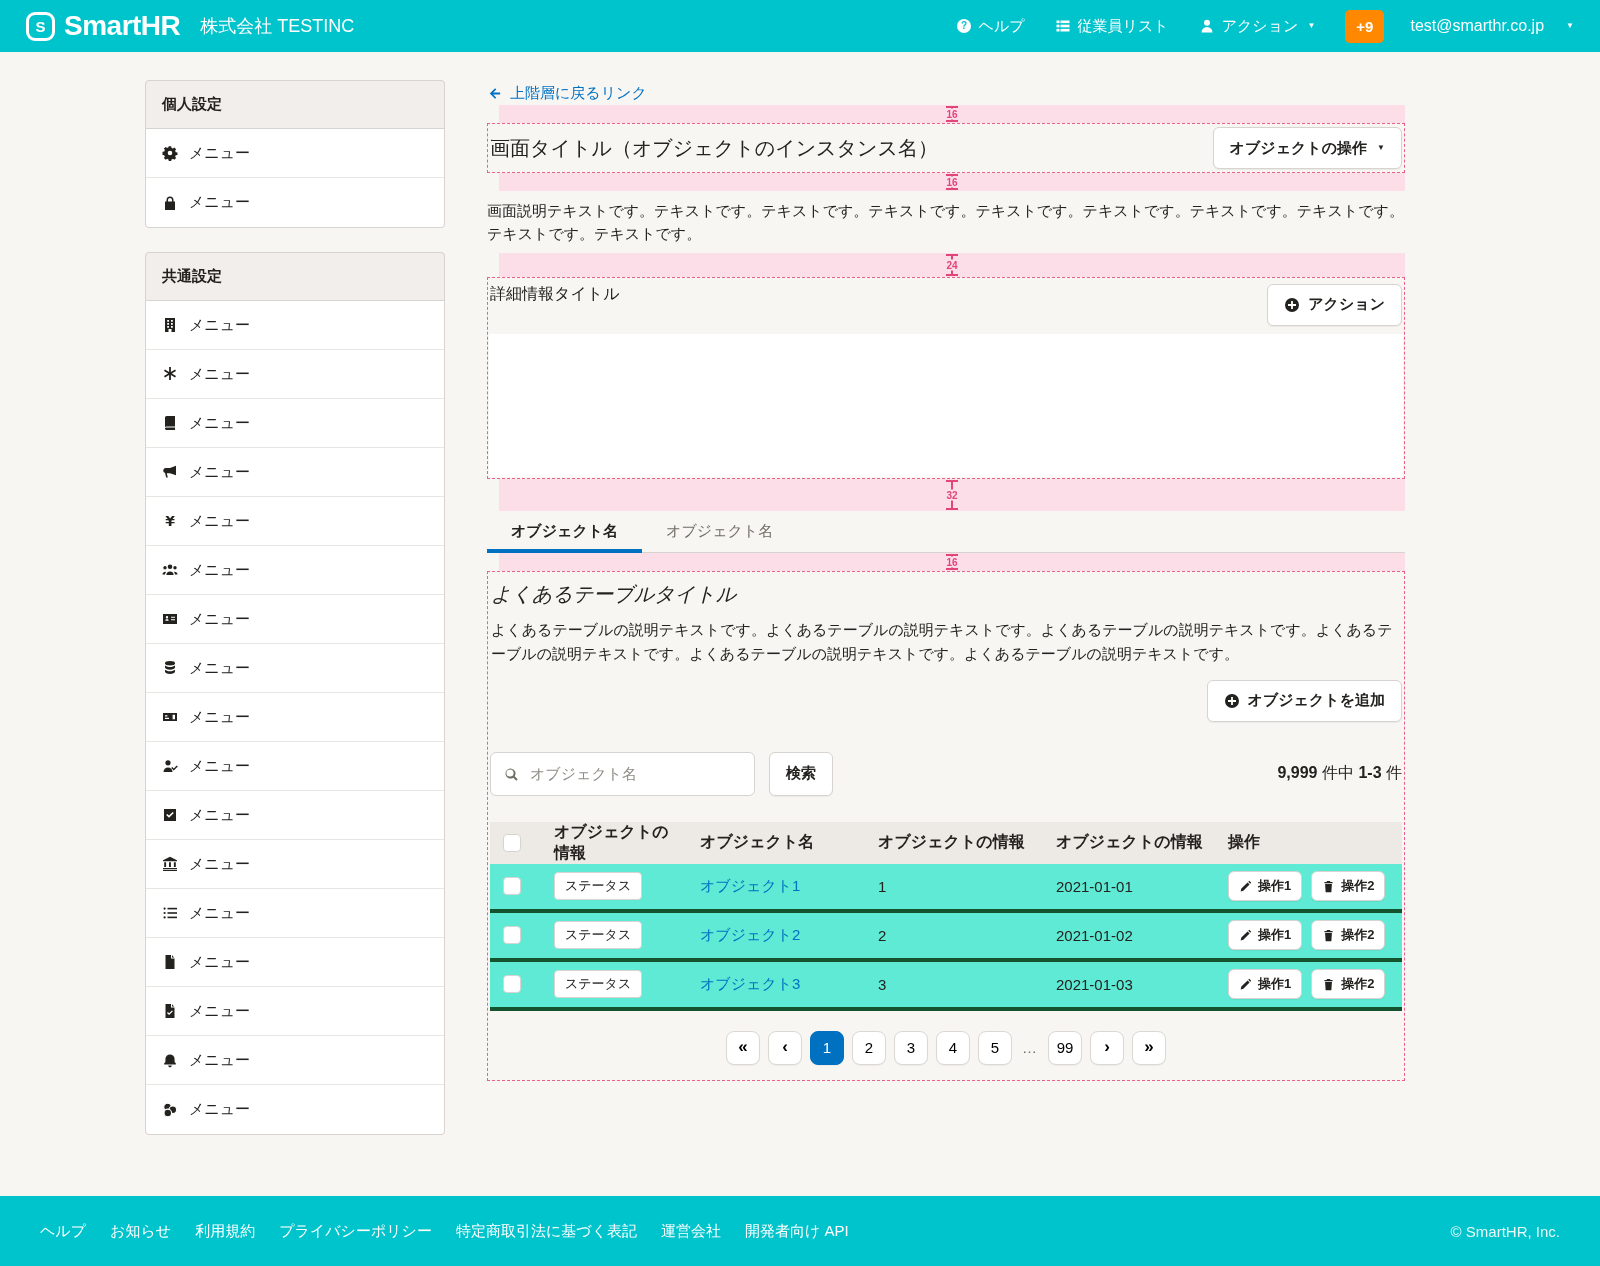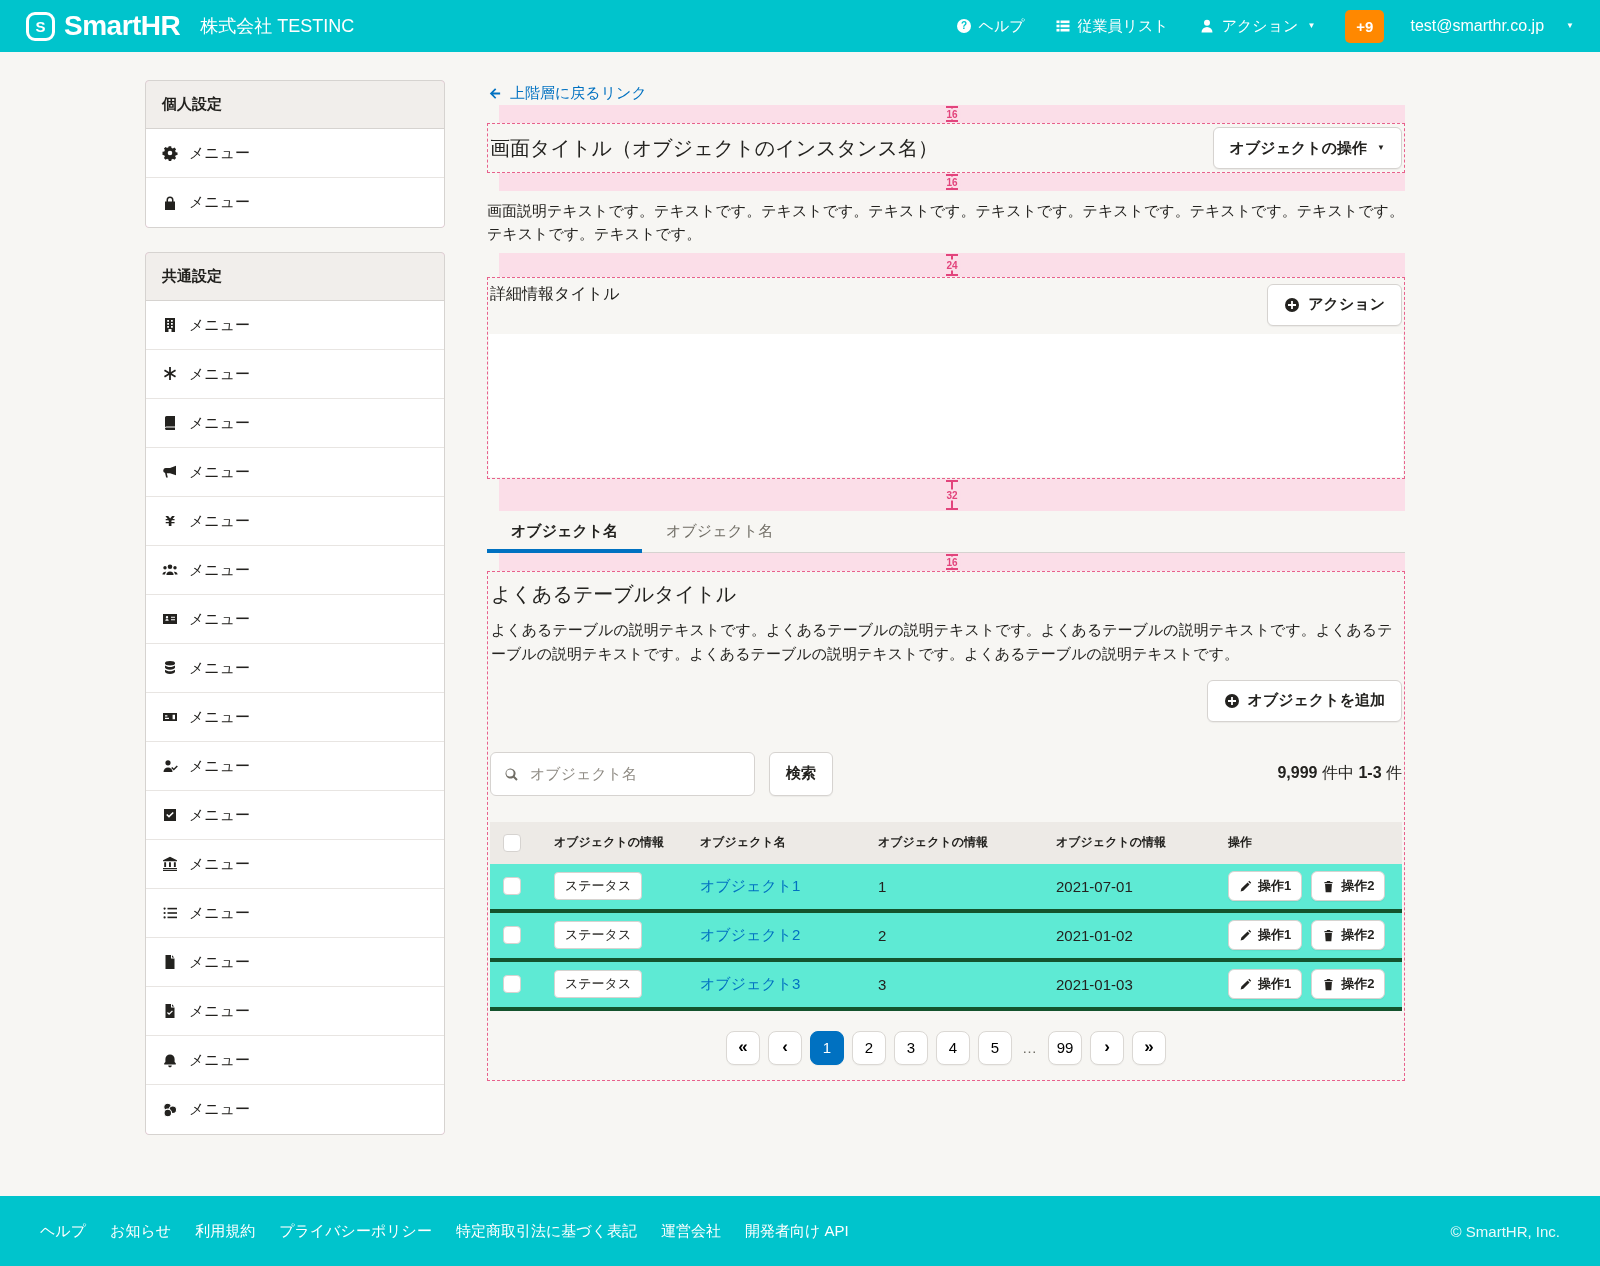--- a/index.html
+++ b/index.html
@@ -63,34 +63,34 @@
   .detail-head { display:flex; align-items:flex-start; justify-content:space-between; padding:6px 2px 0; }
   .detail-title { font-size:16px; font-weight:400; margin-top:9px; }
   .detail-body { background:#fff; height:143px; margin:8px 1px 1px; }
 
   .tabs { display:flex; border-bottom:1px solid #d6d3d0; }
   .tab { padding:11px 24px; font-size:15px; color:#706d65; position:relative; cursor:pointer; }
   .tab.active { color:#23221f; font-weight:bold; }
   .tab.active::after { content:""; position:absolute; left:0; right:0; bottom:-1px; height:4px; background:#0071c1; }
 
   .table-section { padding:9px 1px 1px; }
-  .ts-title { font-size:20px; font-weight:400; padding:0 2px; }
+  .ts-title { font-size:20px; font-weight:400; padding:0 2px;font-style:italic; }
   .ts-desc { font-size:15px; line-height:1.6; margin:10px 2px 0; }
   .add-row { display:flex; justify-content:flex-end; margin:14px 1px 0; }
   .search-row { display:flex; align-items:center; margin:30px 1px 0; }
   .search-box { display:flex; align-items:center; gap:9px; background:#fff; border:1px solid #d6d3d0; border-radius:6px; height:44px; padding:0 12px; width:265px; }
   .search-box .ic { font-size:16px; color:#706d65; }
   .search-box input { border:none; outline:none; font-size:15px; flex:1; min-width:0; font-family:inherit; color:#23221f; background:transparent; }
   .search-box input::placeholder { color:#8f8b84; }
   .search-btn { margin-left:14px; height:44px; }
   .count { margin-left:auto; font-size:16px; }
 
   .tbl { margin:26px 1px 0; }
   .tr { display:grid; grid-template-columns:56px 146px 178px 178px 172px 1fr; align-items:center; }
-  .tr.head { background:#edeae6; height:42px; font-size:12px; font-weight:bold; }
+  .tr.head { background:#edeae6; height:42px; font-size:16px; font-weight:bold; }
   .tr.row { background:#5eead4; height:49px; border-bottom:4px solid #14532d; font-size:15px; }
   .td { padding:0 8px; }
   .td.first { padding-left:13px; }
   .cbx { width:18px; height:18px; background:#fff; border:1px solid #d6d3d0; border-radius:4px; display:block; cursor:pointer; }
   .chip { display:inline-block; border:1px solid #d6d3d0; border-radius:4px; background:#fff; padding:4px 10px; font-size:13px; }
   .obj-link { color:#0071c1; text-decoration:none; cursor:pointer; }
   .row-actions { display:flex; gap:9px; }
   .btn.mini { height:30px; padding:0 10px; font-size:13px; gap:6px; }
   .btn.mini .ic { font-size:13px; }
 
@@ -453,21 +453,21 @@
           <div class="td">操作</div>
         </div>
 
         <div class="tr row">
           <div class="td first">
               <span class="cbx"></span>
             </div>
           <div class="td"><span class="chip">ステータス</span></div>
           <div class="td"><a class="obj-link">オブジェクト1</a></div>
           <div class="td">1</div>
-          <div class="td">2021-07-01</div>
+          <div class="td">2021-01-01</div>
           <div class="td row-actions">
             <button class="btn mini">
               <span class="ic">
                   <svg viewBox="0 0 16 16" fill="currentColor" aria-hidden="true">
                     <path d="M2 14l.9-3.4L10.6 3l2.4 2.4-7.7 7.7L2 14zM11.4 2.2l1.2-1.2 2.4 2.4-1.2 1.2-2.4-2.4z"></path>
                   </svg>
                 </span>
               <span>操作1</span>
             </button>
             <button class="btn mini">

